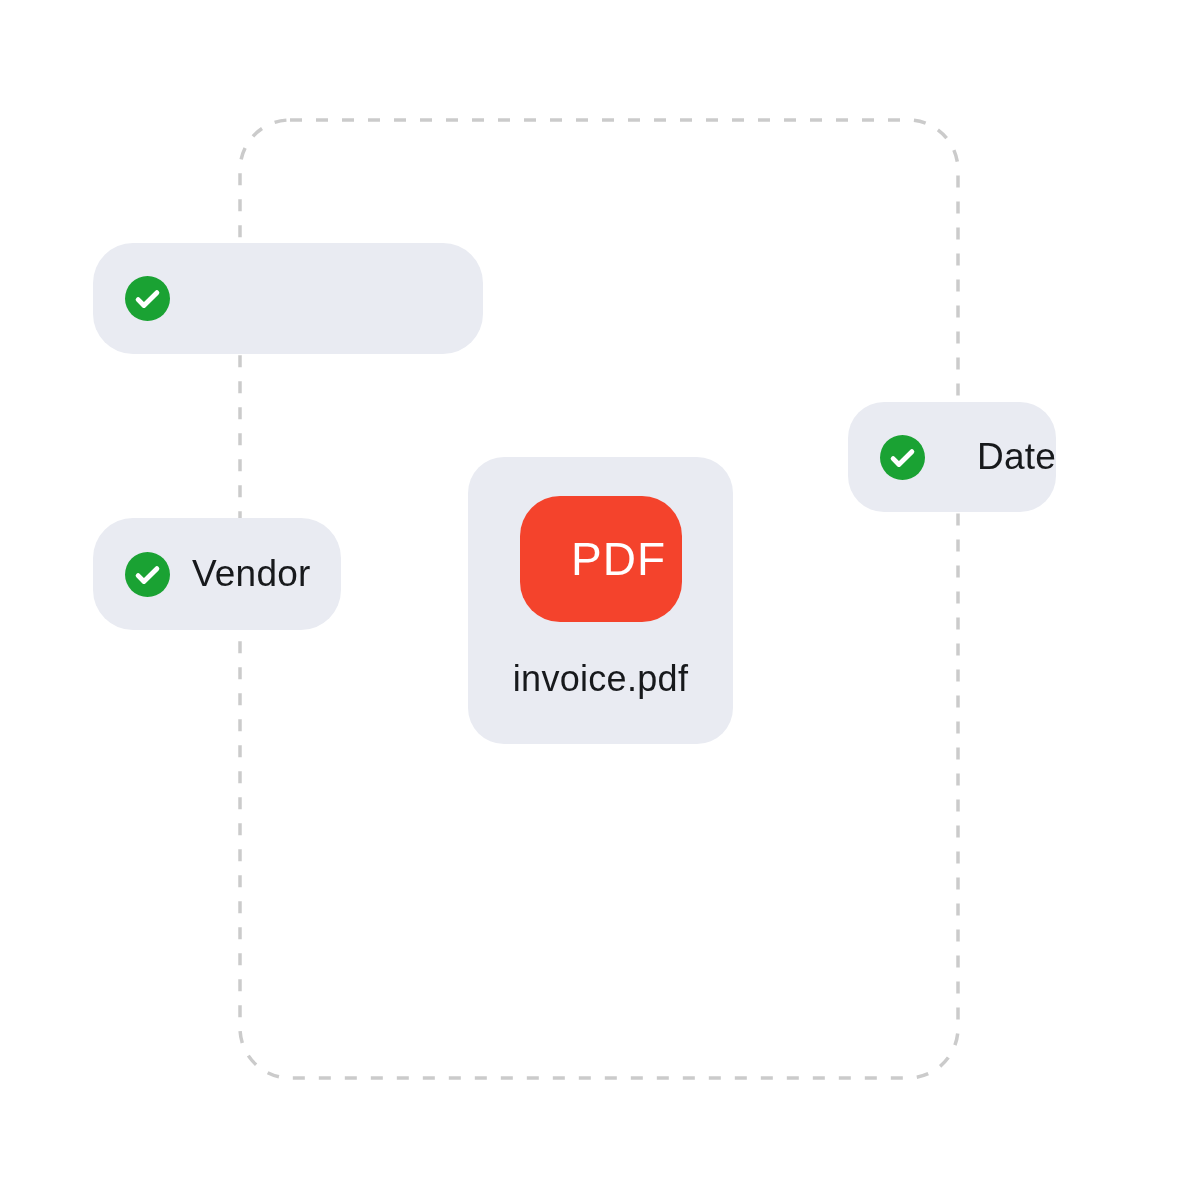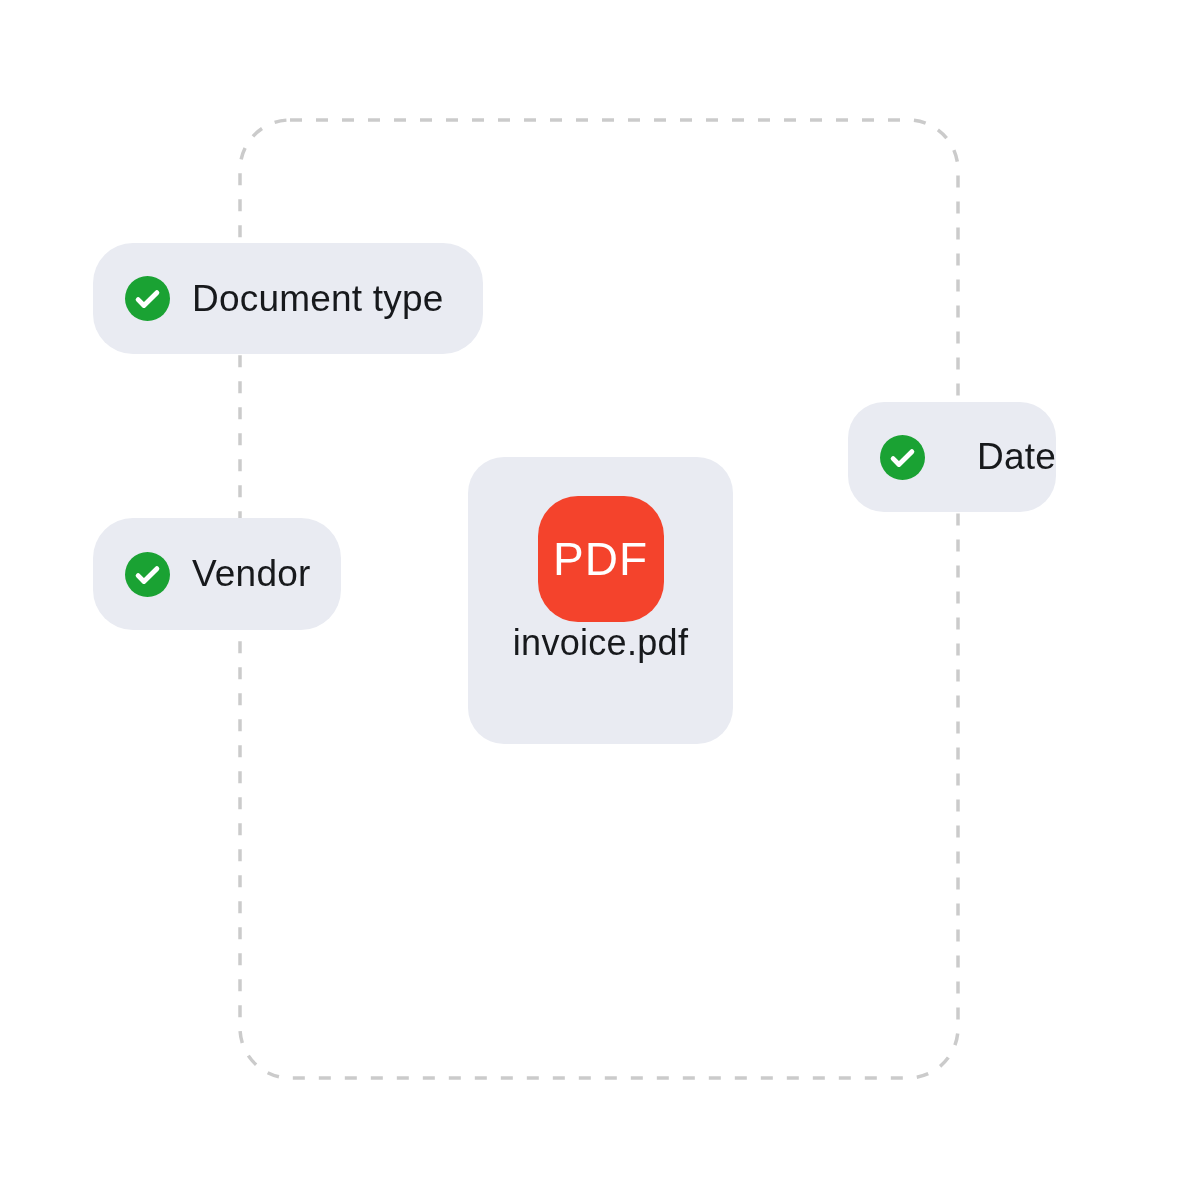--- a/index.html
+++ b/index.html
@@ -64,28 +64,30 @@
   }
   .pdf-icon {
     margin-top: 39px;
     width: 126px;
     height: 126px;
     background: #F4432C;
     border-radius: 40px;
     display: flex;
     align-items: center;
     justify-content: center;
+    padding-left: 36px;
   }
   .pdf-icon-label {
     color: #FFFFFF;
     font-size: 46px;
     font-weight: 500;
     letter-spacing: 1px;
   }
   .file-name {
+    margin-top: 36px;
     font-size: 36px;
     font-weight: 400;
     color: #17191C;
     letter-spacing: 0.3px;
   }
 </style>
 </head>
 <body>
 
 <div class="stage">
@@ -101,21 +103,20 @@
     <div class="file-name">invoice.pdf</div>
   </div>
 
   <div class="chip chip-doc">
     <span class="check">
       <svg viewBox="0 0 24 24" xmlns="http://www.w3.org/2000/svg">
         <circle cx="12" cy="12" r="12" fill="#1AA233"></circle>
         <path d="M7 12.6l3.1 3.1L17 8.9" stroke="#FFFFFF" stroke-width="2.6" fill="none" stroke-linecap="round" stroke-linejoin="round"></path>
       </svg>
     </span>
-    <span class="chip-label">Document type</span>
   </div>
 
   <div class="chip chip-vendor">
     <span class="check">
       <svg viewBox="0 0 24 24" xmlns="http://www.w3.org/2000/svg">
         <circle cx="12" cy="12" r="12" fill="#1AA233"></circle>
         <path d="M7 12.6l3.1 3.1L17 8.9" stroke="#FFFFFF" stroke-width="2.6" fill="none" stroke-linecap="round" stroke-linejoin="round"></path>
       </svg>
     </span>
     <span class="chip-label">Vendor</span>

